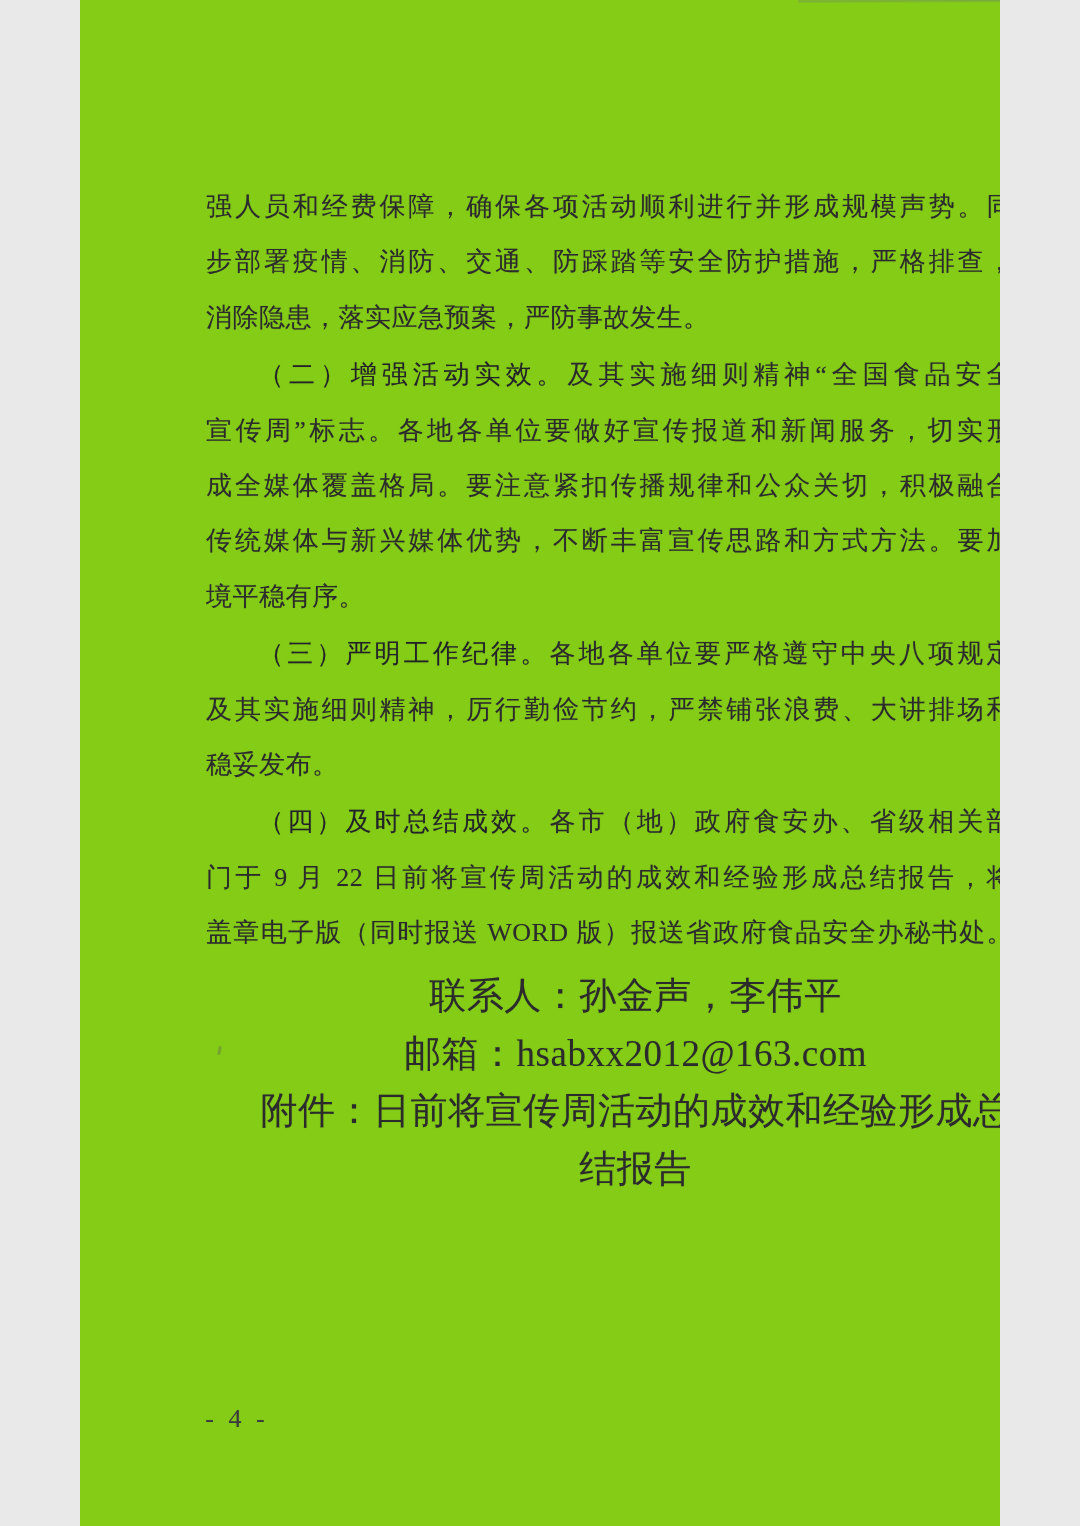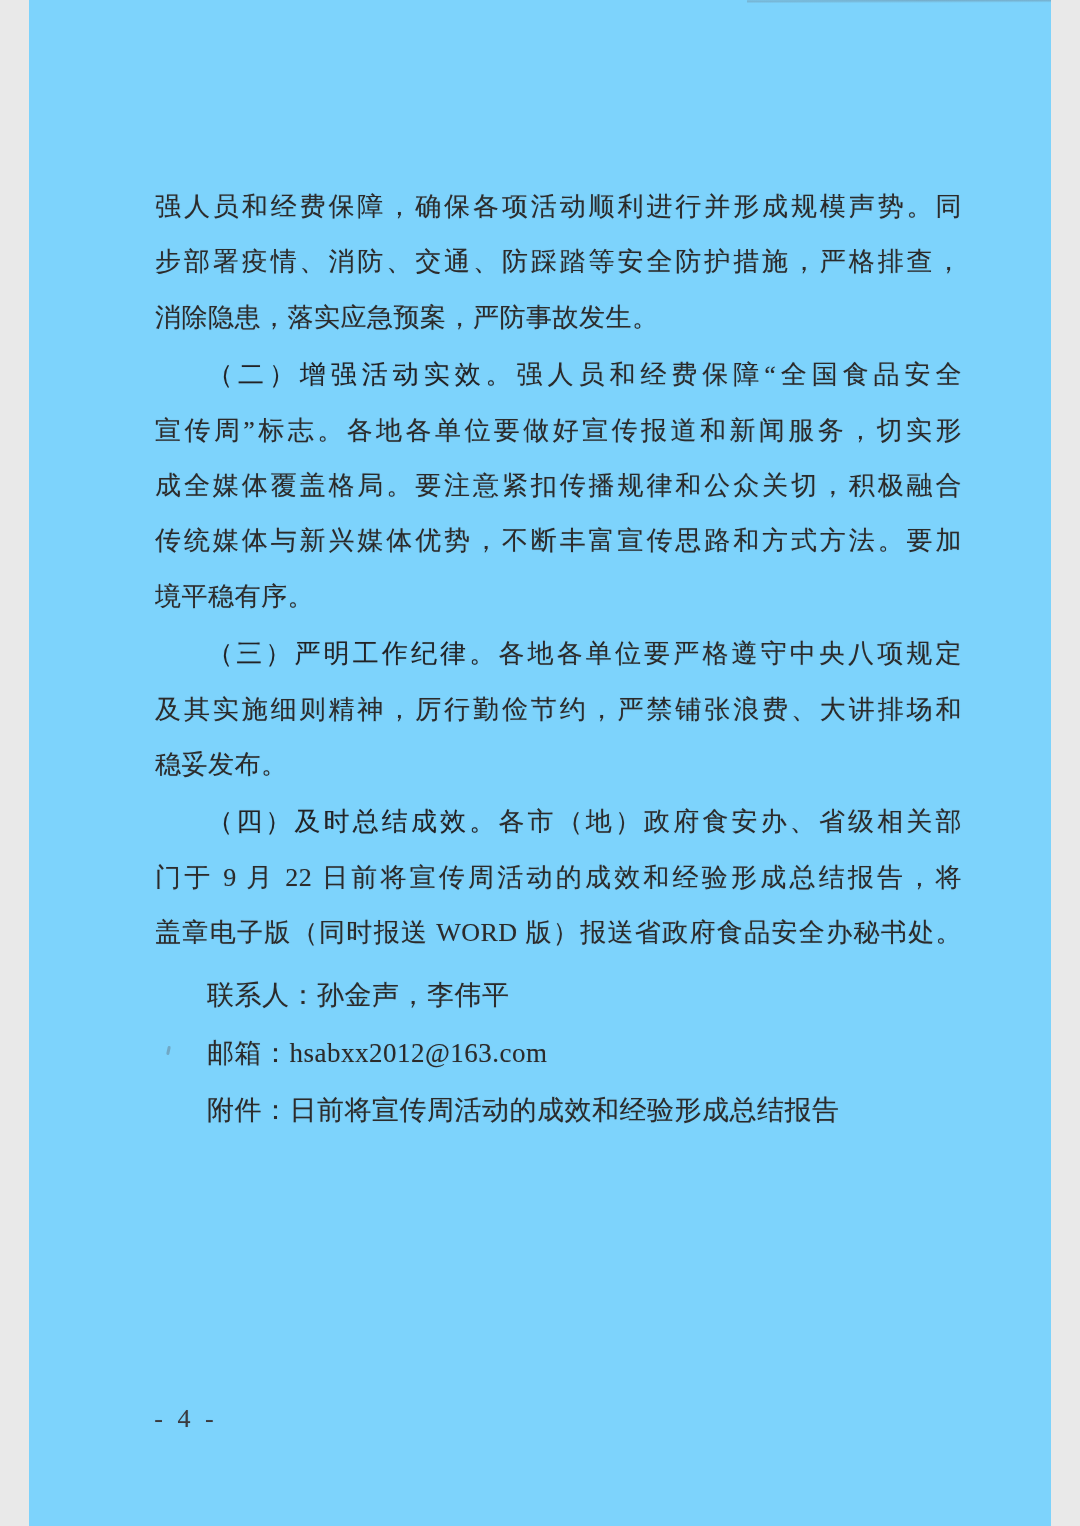--- a/index.html
+++ b/index.html
@@ -2,24 +2,24 @@
 <html><head>
 <meta charset="utf-8">
 <style>
   html, body {
     margin: 0;
     padding: 0;
     background: #e9e9e9;
   }
   .page {
     position: relative;
-    width: 1022px;
+    width: 920px;
     height: 1526px;
     margin: 0 auto;
-    background: #7dd3fc;
+    background: #84cc16;
     overflow: hidden;
     font-family: "Liberation Serif", "DejaVu Serif", serif;
     color: #2b2b2b;
   }
   
   .edge-line {
     position: absolute;
     top: 0;
     left: 718px;
     width: 362px;
@@ -65,24 +65,24 @@
     margin-top: 2px;
     text-indent: 52px;
   }
   .lead {
     font-weight: 400;
     color: #222326;
   }
   .cline {
     height: 57.5px;
     line-height: 57.5px;
-    font-size: 27px;
+    font-size: 37px;
     letter-spacing: 0.5px;
     padding-left: 52px;
-    text-align: left;
+    text-align: center;
     text-shadow: 0 0 1px rgba(70,70,75,0.35);
   }
   .cline.first {
     margin-top: 7px;
   }
   .page-number {
     position: absolute;
     left: 112px;
     top: 1404px;
     width: 90px;
@@ -100,21 +100,21 @@
 
   <div class="edge-line"></div>
   <div class="speck"></div>
 
   <div class="body-text">
 
     <div class="line j"><span>强人员和经费保障，确保各项活动顺利进行并形成规模声势。同</span></div>
     <div class="line j"><span>步部署疫情、消防、交通、防踩踏等安全防护措施，严格排查，</span></div>
     <div class="line end"><span>消除隐患，落实应急预案，严防事故发生。</span></div>
 
-    <div class="line j ps"><b class="lead">（二）增强活动实效。</b><span>强人员和经费保障“全国食品安全</span></div>
+    <div class="line j ps"><b class="lead">（二）增强活动实效。</b><span>及其实施细则精神“全国食品安全</span></div>
     <div class="line j"><span>宣传周”标志。各地各单位要做好宣传报道和新闻服务，切实形</span></div>
     <div class="line j"><span>成全媒体覆盖格局。要注意紧扣传播规律和公众关切，积极融合</span></div>
     <div class="line j"><span>传统媒体与新兴媒体优势，不断丰富宣传思路和方式方法。要加</span></div>
     <div class="line end"><span>境平稳有序。</span></div>
 
     <div class="line j ps"><b class="lead">（三）严明工作纪律。</b><span>各地各单位要严格遵守中央八项规定</span></div>
     <div class="line j"><span>及其实施细则精神，厉行勤俭节约，严禁铺张浪费、大讲排场和</span></div>
     <div class="line end"><span>稳妥发布。</span></div>
 
     <div class="line j ps"><b class="lead">（四）及时总结成效。</b><span>各市（地）政府食安办、省级相关部</span></div>

